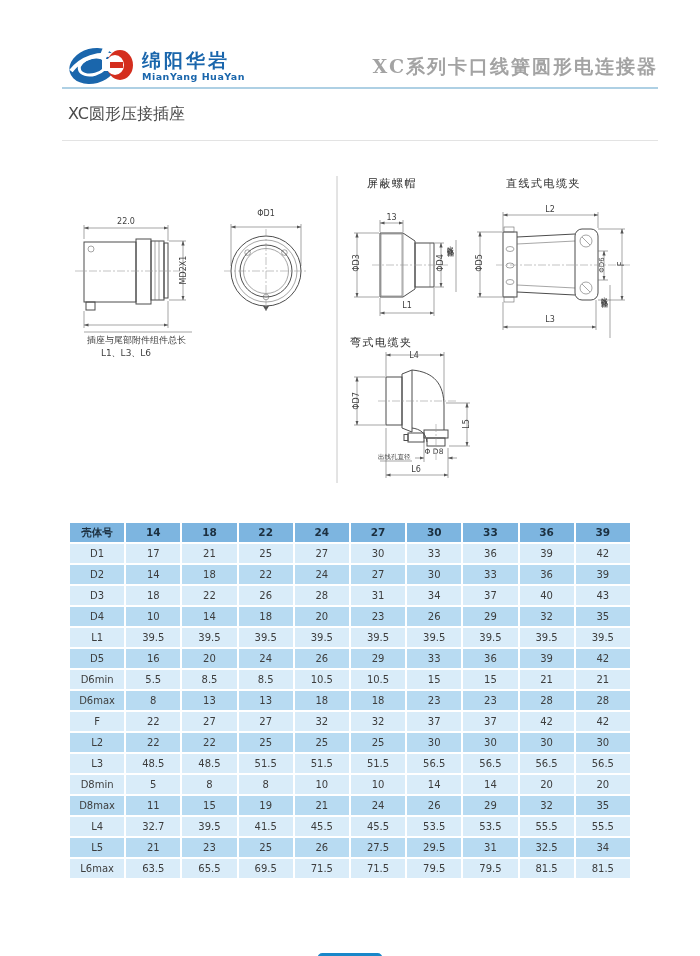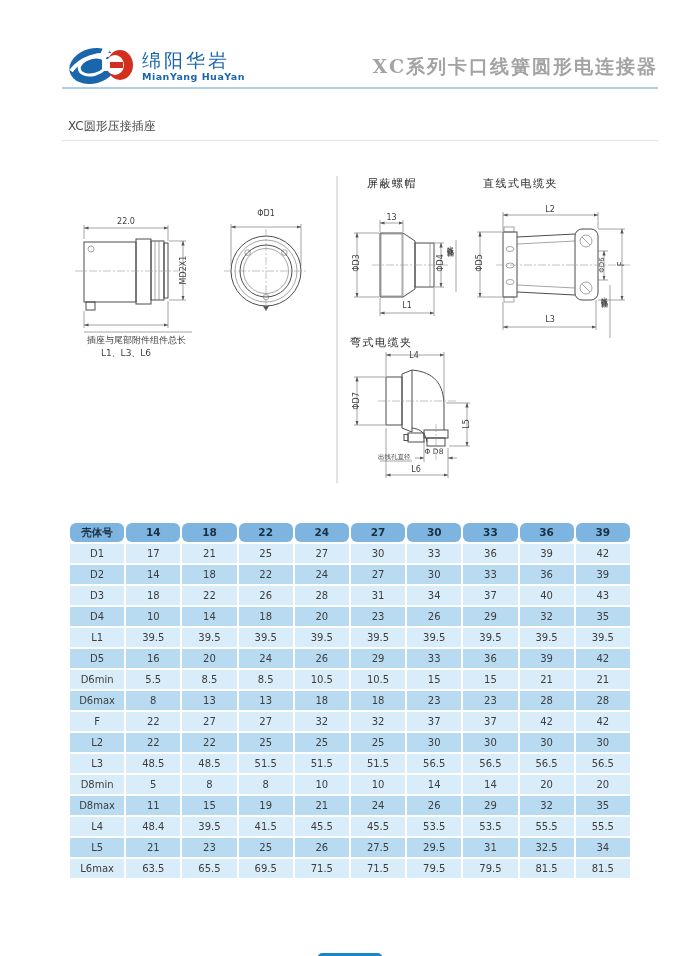--- a/index.html
+++ b/index.html
@@ -5,44 +5,44 @@
   :root{
     --blue:#1a66ac; --red:#d42e1e;
     --th-bg:#7db5e0; --row-light:#d9ecf9; --row-dark:#b8dbf2; --badge:#1887c9;
   }
   html,body{margin:0;padding:0;background:#f2f2f2;}
   .page{position:relative;width:700px;height:956px;background:#fff;
         font-family:"DejaVu Sans","Liberation Sans",sans-serif;overflow:hidden;}
 
   
   .logo{position:absolute;left:68px;top:40px;display:flex;align-items:center;gap:8px;}
-  .logo-cn{font-size:19px;font-weight:normal;color:var(--blue);letter-spacing:3px;line-height:22px;}
+  .logo-cn{font-size:19px;font-weight:bold;color:var(--blue);letter-spacing:3px;line-height:22px;}
   .logo-en{font-size:9.5px;font-weight:bold;color:var(--blue);letter-spacing:.5px;}
   .doc-title{position:absolute;right:42px;top:54px;font-family:"DejaVu Serif","Liberation Serif",serif;
              font-weight:bold;font-size:19px;color:#a3a3a3;letter-spacing:2px;}
   .header-rule{position:absolute;left:62px;top:87px;width:596px;height:2px;background:#aed0e4;}
 
-  .section-title{position:absolute;left:68px;top:118px;font-size:12px;color:#4a4a4a;}
+  .section-title{position:absolute;left:68px;top:104px;font-size:16px;color:#4a4a4a;}
   .section-rule{position:absolute;left:62px;top:140px;width:596px;height:1px;background:#e3e3e3;}
 
   
   .lineart{position:absolute;left:60px;top:160px;width:600px;height:340px;}
   .dlabel{position:absolute;font-size:8px;color:#3f3f3f;line-height:10px;white-space:nowrap;}
   .center{text-align:center;}
   .rot{transform:rotate(-90deg);}
   .vnote{position:absolute;writing-mode:vertical-rl;text-orientation:upright;
          font-size:7px;color:#3f3f3f;letter-spacing:1px;line-height:9px;}
   .panel-title{position:absolute;font-size:11px;color:#2e2e2e;letter-spacing:1.5px;}
   .note{font-size:9px;color:#3f3f3f;}
 
   
   .spec-table{position:absolute;left:68px;top:521px;width:564px;border-collapse:separate;
               border-spacing:2px;table-layout:fixed;}
   .spec-table th{background:var(--th-bg);color:#1c3040;font-size:10.5px;font-weight:bold;
-                 height:19px;line-height:19px;text-align:center;padding:0;border-radius:6px;}
+                 height:19px;line-height:19px;text-align:center;padding:0;}
   .spec-table td{background:var(--row-light);color:#3d3d3d;font-size:10px;height:19px;
                  line-height:19px;text-align:center;padding:0;}
   .spec-table tr.alt td{background:var(--row-dark);}
 
   .page-badge{position:absolute;left:50%;top:953px;transform:translateX(-50%);
               background:var(--badge);color:#fff;font-size:14px;font-weight:bold;
               padding:2px 15px;border-radius:5px;letter-spacing:1px;}
 
   svg .outline{stroke:#4d4d4d;fill:none;stroke-width:1;}
   svg .thin{stroke:#6a6a6a;fill:none;stroke-width:.6;}
@@ -220,21 +220,21 @@
   <div class="dlabel note" style="left:87px;top:335px;">插座与尾部附件组件总长</div>
   <div class="dlabel center" style="left:238px;top:209px;width:56px;">ΦD1</div>
 
   <div class="panel-title" style="left:367px;top:176px;">屏蔽螺帽</div>
   <div class="dlabel center" style="left:376px;top:213px;width:31px;">13</div>
   <div class="dlabel center rot" style="left:339px;top:258px;width:36px;">ΦD3</div>
   <div class="dlabel center rot" style="left:423px;top:258px;width:36px;">ΦD4</div>
   <div class="vnote" style="left:445px;top:240px;">出线孔直径</div>
   <div class="dlabel center" style="left:387px;top:301px;width:40px;">L1</div>
 
-  <div class="panel-title" style="left:483px;top:176px;">直线式电缆夹</div>
+  <div class="panel-title" style="left:506px;top:176px;">直线式电缆夹</div>
   <div class="dlabel center" style="left:522px;top:205px;width:56px;">L2</div>
   <div class="dlabel center rot" style="left:462px;top:258px;width:36px;">ΦD5</div>
   <div class="dlabel center rot" style="left:586px;top:260px;width:32px;font-size:7px;">ΦD6</div>
   <div class="dlabel center rot" style="left:607px;top:259px;width:30px;">F</div>
   <div class="dlabel center" style="left:520px;top:315px;width:60px;">L3</div>
   <div class="vnote" style="left:599px;top:291px;">出线孔直径</div>
 
   <div class="panel-title" style="left:350px;top:335px;">弯式电缆夹</div>
   <div class="dlabel center" style="left:390px;top:351px;width:48px;">L4</div>
   <div class="dlabel center rot" style="left:339px;top:396px;width:36px;">ΦD7</div>
@@ -410,21 +410,21 @@
           <td>19</td>
           <td>21</td>
           <td>24</td>
           <td>26</td>
           <td>29</td>
           <td>32</td>
           <td>35</td>
         </tr>
         <tr>
           <td>L4</td>
-          <td>48.4</td>
+          <td>32.7</td>
           <td>39.5</td>
           <td>41.5</td>
           <td>45.5</td>
           <td>45.5</td>
           <td>53.5</td>
           <td>53.5</td>
           <td>55.5</td>
           <td>55.5</td>
         </tr>
         <tr class="alt">

